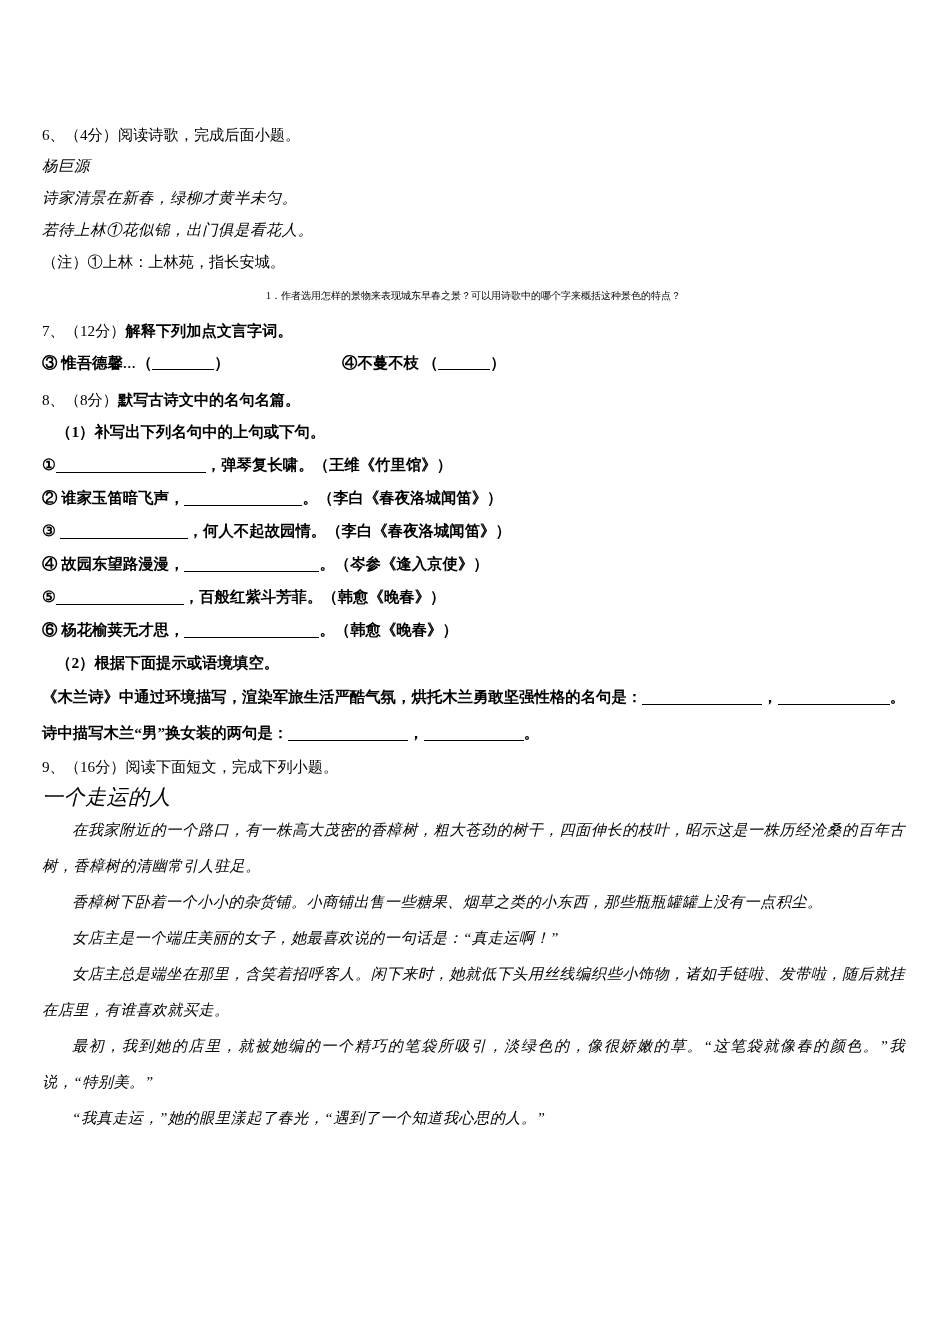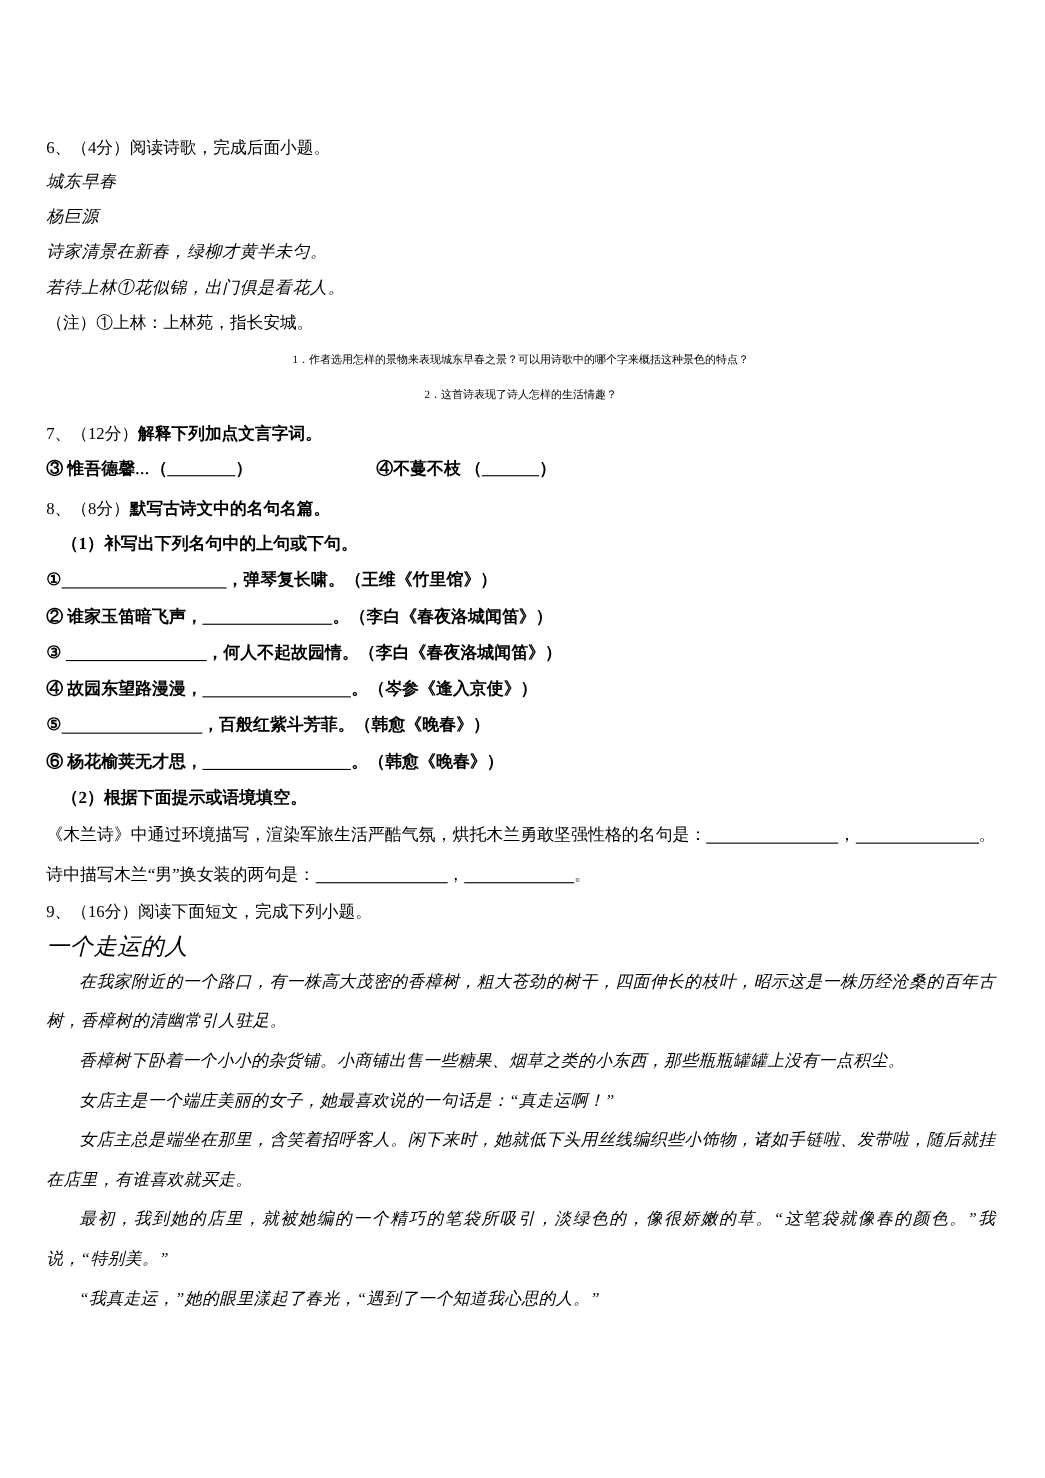--- a/index.html
+++ b/index.html
@@ -112,21 +112,21 @@
   .w120 { width: 120px; }
   .w112 { width: 112px; }
   .w100 { width: 100px; }
   .w118 { width: 118px; }
   .w128 { width: 128px; }
   .w135 { width: 135px; }
 
   .para-fill {
     font-size: 15.4px;
     line-height: 36px;
-    font-weight: normal;
+    font-weight: bold;
     text-align: justify;
   }
 
   .sec-head {
     font-size: 15.6px;
     line-height: 30px;
     font-weight: bold;
     margin-top: 4px;
   }
 
@@ -150,29 +150,27 @@
   }
   .gap3 { height: 3px; }
 </style>
 </head>
 <body>
 
 <div class="page">
 
   <div class="q-head">6、（4分）阅读诗歌，完成后面小题。</div>
 
-  <div class="poem-title">城东早春</div>
   <div class="poem-author">杨巨源</div>
   <div class="poem-line">诗家清景在新春，绿柳才黄半未匀。</div>
   <div class="poem-line">若待上林①花似锦，出门俱是看花人。</div>
   <div class="note-line">（注）①上林：上林苑，指长安城。</div>
 
   <div class="gap3"></div>
   <div class="sub-q">1．作者选用怎样的景物来表现城东早春之景？可以用诗歌中的哪个字来概括这种景色的特点？</div>
-  <div class="sub-q">2．这首诗表现了诗人怎样的生活情趣？</div>
 
   <div class="gap3"></div>
   <div class="q-head"><span>7、</span><span>（12分）</span><span class="bold">解释下列加点文言字词。</span></div>
 
 
   <div class="pair-row">
     <div class="cell-a"><span>③ 惟吾德馨</span><span class="dots">…</span><span class="blank-paren">（<span class="ul-s"></span>）</span></div>
     <div class="cell-b"><span>④不蔓不枝 </span><span class="blank-paren">（<span class="ul-xs"></span>）</span></div>
   </div>
 

